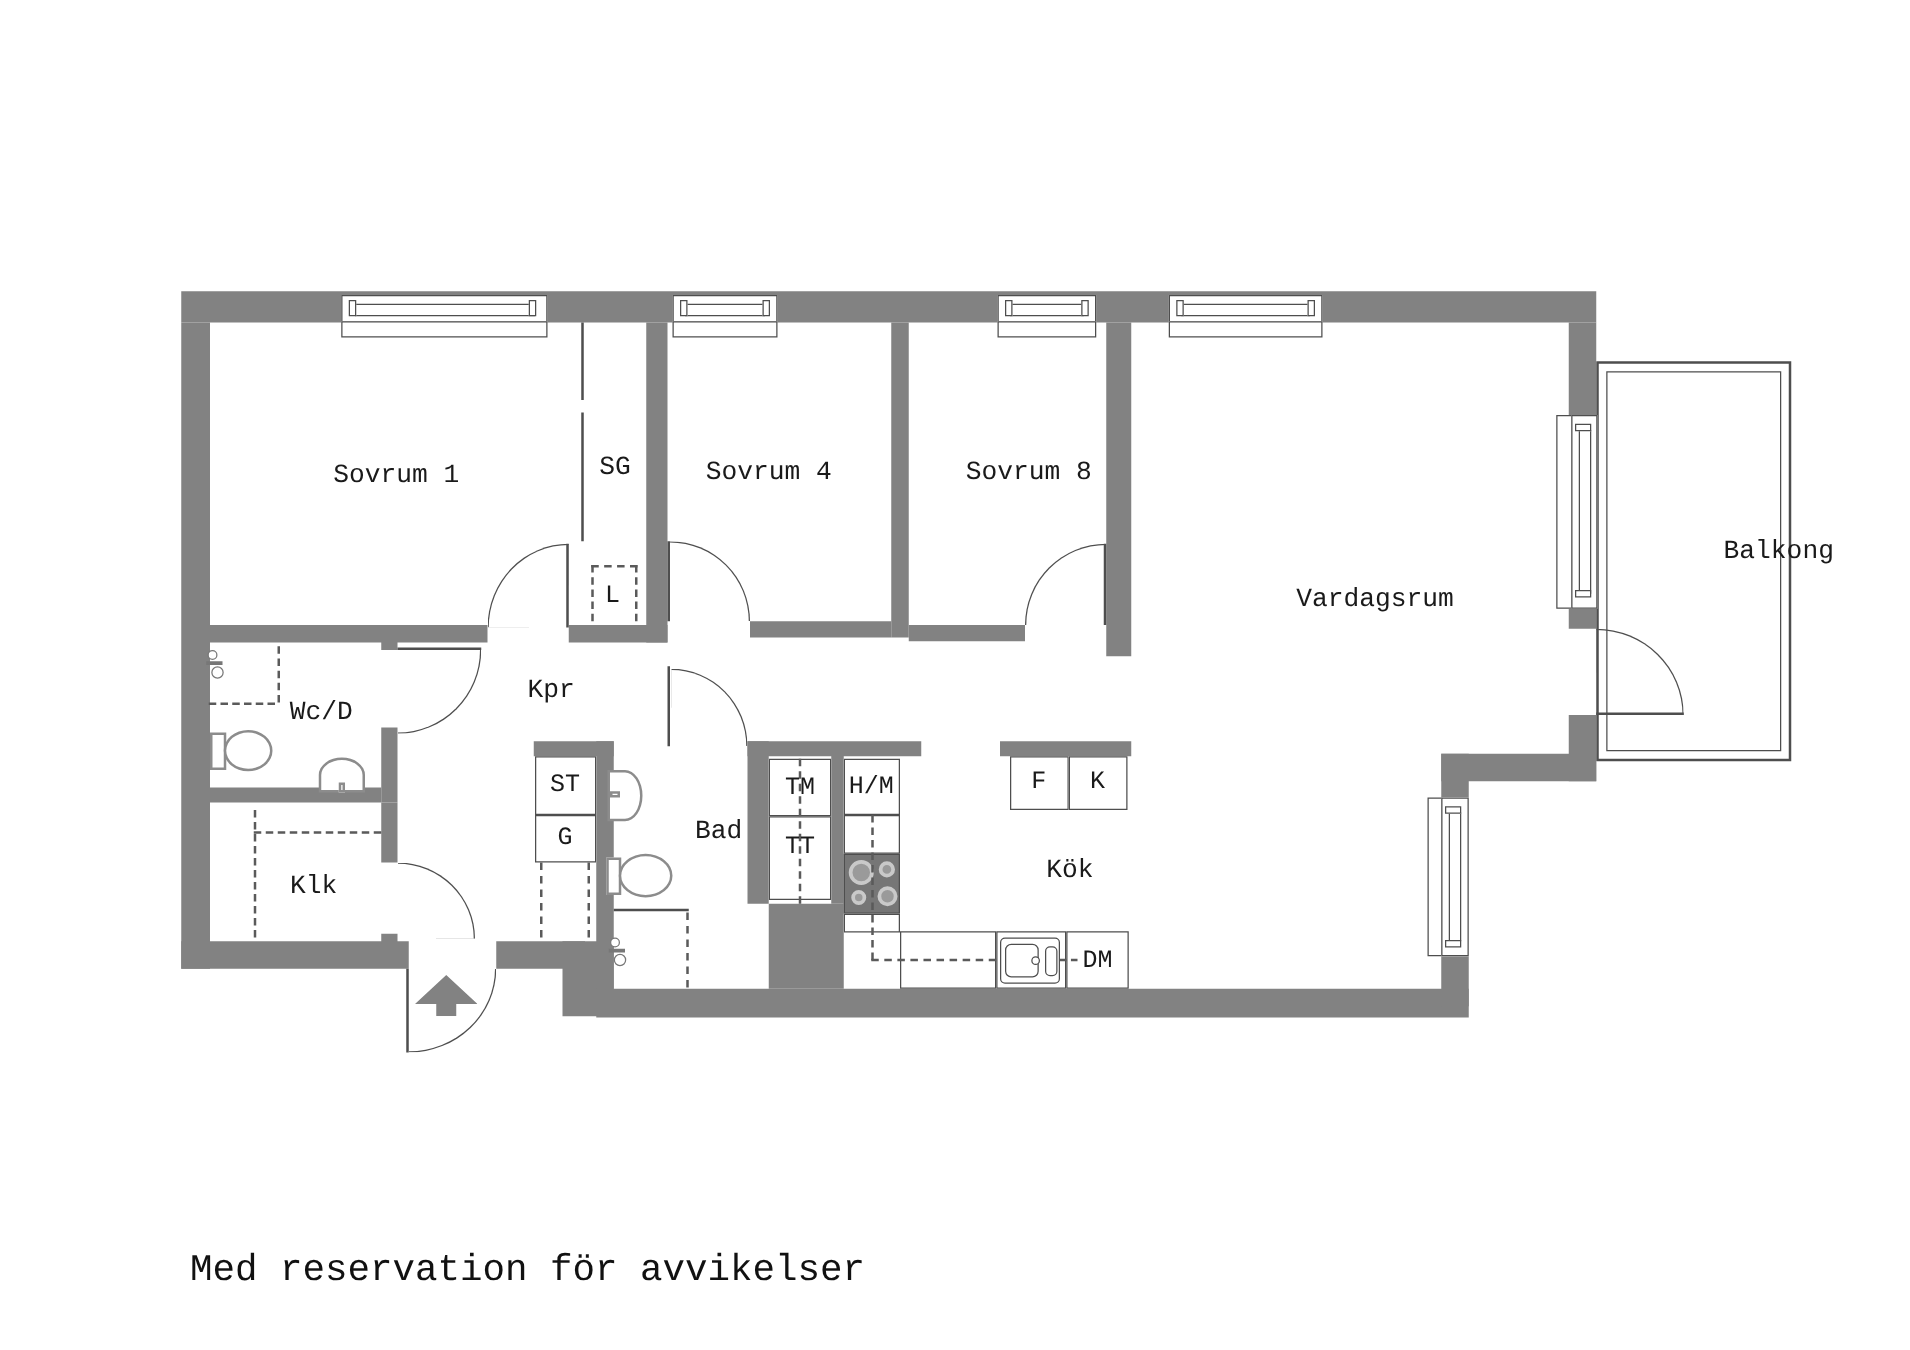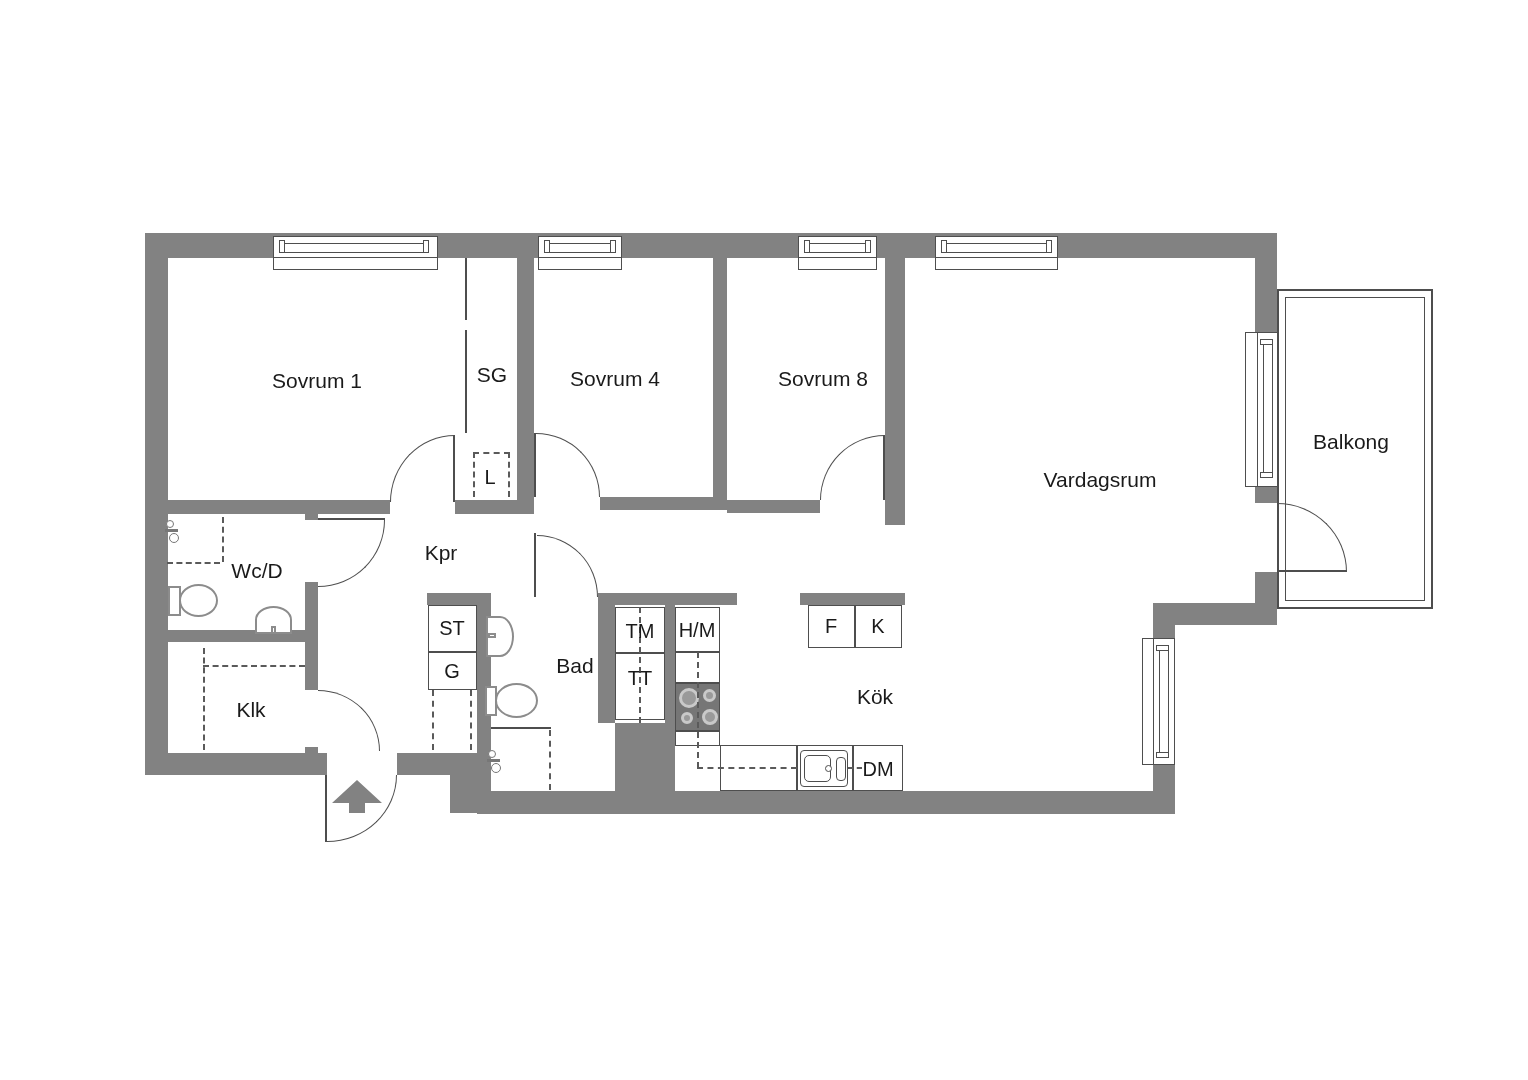--- a/index.html
+++ b/index.html
@@ -1,17 +1,17 @@
 <!DOCTYPE html>
 <html><head>
 <meta charset="utf-8">
 <style>
   html,body{margin:0;padding:0;background:#fff}
   .plan{position:relative;width:1528px;height:1080px;background:#fff;
-        font-family:Liberation Sans, sans-serif;color:#1a1a1a;overflow:hidden}
+        font-family:Liberation Mono, monospace;color:#1a1a1a;overflow:hidden}
   .w{position:absolute;background:#828282}
   .win{position:absolute;background:#fff;border:1.5px solid #4e4e4e;box-sizing:border-box}
   .thin{position:absolute;background:#fff;border:1px solid #4e4e4e;box-sizing:border-box}
   .cab{position:absolute;background:#fff;border:1.5px solid #4e4e4e;box-sizing:border-box}
   .balc{position:absolute;background:#fff;border:2px solid #4e4e4e;box-sizing:border-box}
   .ln{position:absolute;background:#4e4e4e}
   .wg{position:absolute;background:#fff;border-top:1px solid #4e4e4e;border-bottom:1px solid #4e4e4e}
   .wgv{position:absolute;background:#fff;border-left:1px solid #4e4e4e;border-right:1px solid #4e4e4e}
   .dh{position:absolute;border-top:2px dashed #5a5a5a}
   .dv{position:absolute;border-left:2px dashed #5a5a5a}
@@ -192,31 +192,32 @@
   <div class="mxb" style="left:487px;top:759px;width:13px;height:3px"></div>
   <div class="mxc" style="left:491px;top:763px;width:10px;height:10px"></div>
 
   <div class="arrow" style="left:332px;top:780px;width:50px;height:33px"></div>
 
   <div class="lbl" style="left:317px;top:381px">Sovrum 1</div>
   <div class="lbl" style="left:492px;top:375px">SG</div>
   <div class="lbl" style="left:615px;top:379px">Sovrum 4</div>
   <div class="lbl" style="left:823px;top:379px">Sovrum 8</div>
   <div class="lbl" style="left:1100px;top:480px">Vardagsrum</div>
-  <div class="lbl" style="left:1351px;top:442px">Balkong</div>
+  <div class="lbl" style="left:1423px;top:442px">Balkong</div>
   <div class="lbl" style="left:257px;top:571px">Wc/D</div>
   <div class="lbl" style="left:441px;top:553px">Kpr</div>
   <div class="lbl" style="left:251px;top:710px">Klk</div>
   <div class="lbl" style="left:575px;top:666px">Bad</div>
-  <div class="lbl" style="left:875px;top:697px">Kök</div>
+  <div class="lbl" style="left:856px;top:697px">Kök</div>
 
   <div class="lbl sm" style="left:452px;top:628px">ST</div>
   <div class="lbl sm" style="left:452px;top:671px">G</div>
   <div class="lbl sm" style="left:490px;top:477px">L</div>
   <div class="lbl sm" style="left:640px;top:631px">TM</div>
   <div class="lbl sm" style="left:640px;top:678px">TT</div>
   <div class="lbl sm" style="left:697px;top:630px">H/M</div>
   <div class="lbl sm" style="left:831px;top:626px">F</div>
   <div class="lbl sm" style="left:878px;top:626px">K</div>
   <div class="lbl sm" style="left:878px;top:769px">DM</div>
 
+  <div class="disc" style="left:152px;top:1000px">Med reservation för avvikelser</div>
 
 </div>
 
 </body></html>

